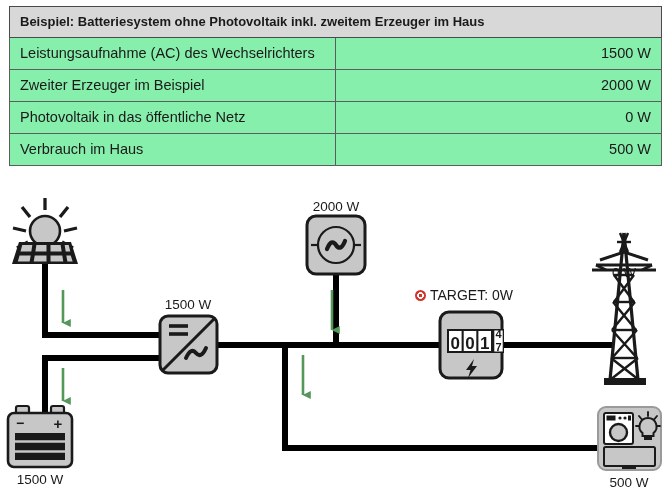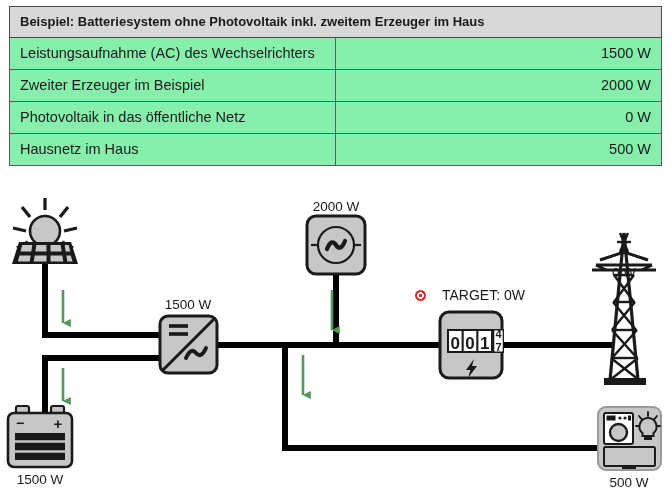--- a/index.html
+++ b/index.html
@@ -57,21 +57,21 @@
   }
   .lbl.center{transform:translateX(-50%);}
 
   #target-label{
     position:absolute;
     font-size:14px;
     white-space:nowrap;
     line-height:1;
     display:flex;
     align-items:center;
-    gap:16px;
+    gap:4px;
   }
   #target-icon{
     display:inline-block;
     width:11px;height:11px;
     border-radius:50%;
     border:2px solid #d0342c;
     background:
       radial-gradient(circle, #d0342c 0 1.6px, #ffffff 1.6px 3.4px, #d0342c 3.4px 100%);
     box-sizing:border-box;
     flex:0 0 auto;
@@ -91,21 +91,21 @@
     </tr>
     <tr>
       <td class="label-cell">Zweiter Erzeuger im Beispiel</td>
       <td class="value-cell">2000 W</td>
     </tr>
     <tr>
       <td class="label-cell">Photovoltaik in das öffentliche Netz</td>
       <td class="value-cell">0 W</td>
     </tr>
     <tr>
-      <td class="label-cell">Hausnetz im Haus</td>
+      <td class="label-cell">Verbrauch im Haus</td>
       <td class="value-cell">500 W</td>
     </tr>
   </tbody>
 </table>
 
 <div id="diagram">
 
   <svg width="671" height="310" viewBox="0 0 671 310" xmlns="http://www.w3.org/2000/svg">
     <defs>
       <marker id="gArrow" markerWidth="9" markerHeight="9" refX="4.5" refY="8.2" orient="auto" markerUnits="userSpaceOnUse">

